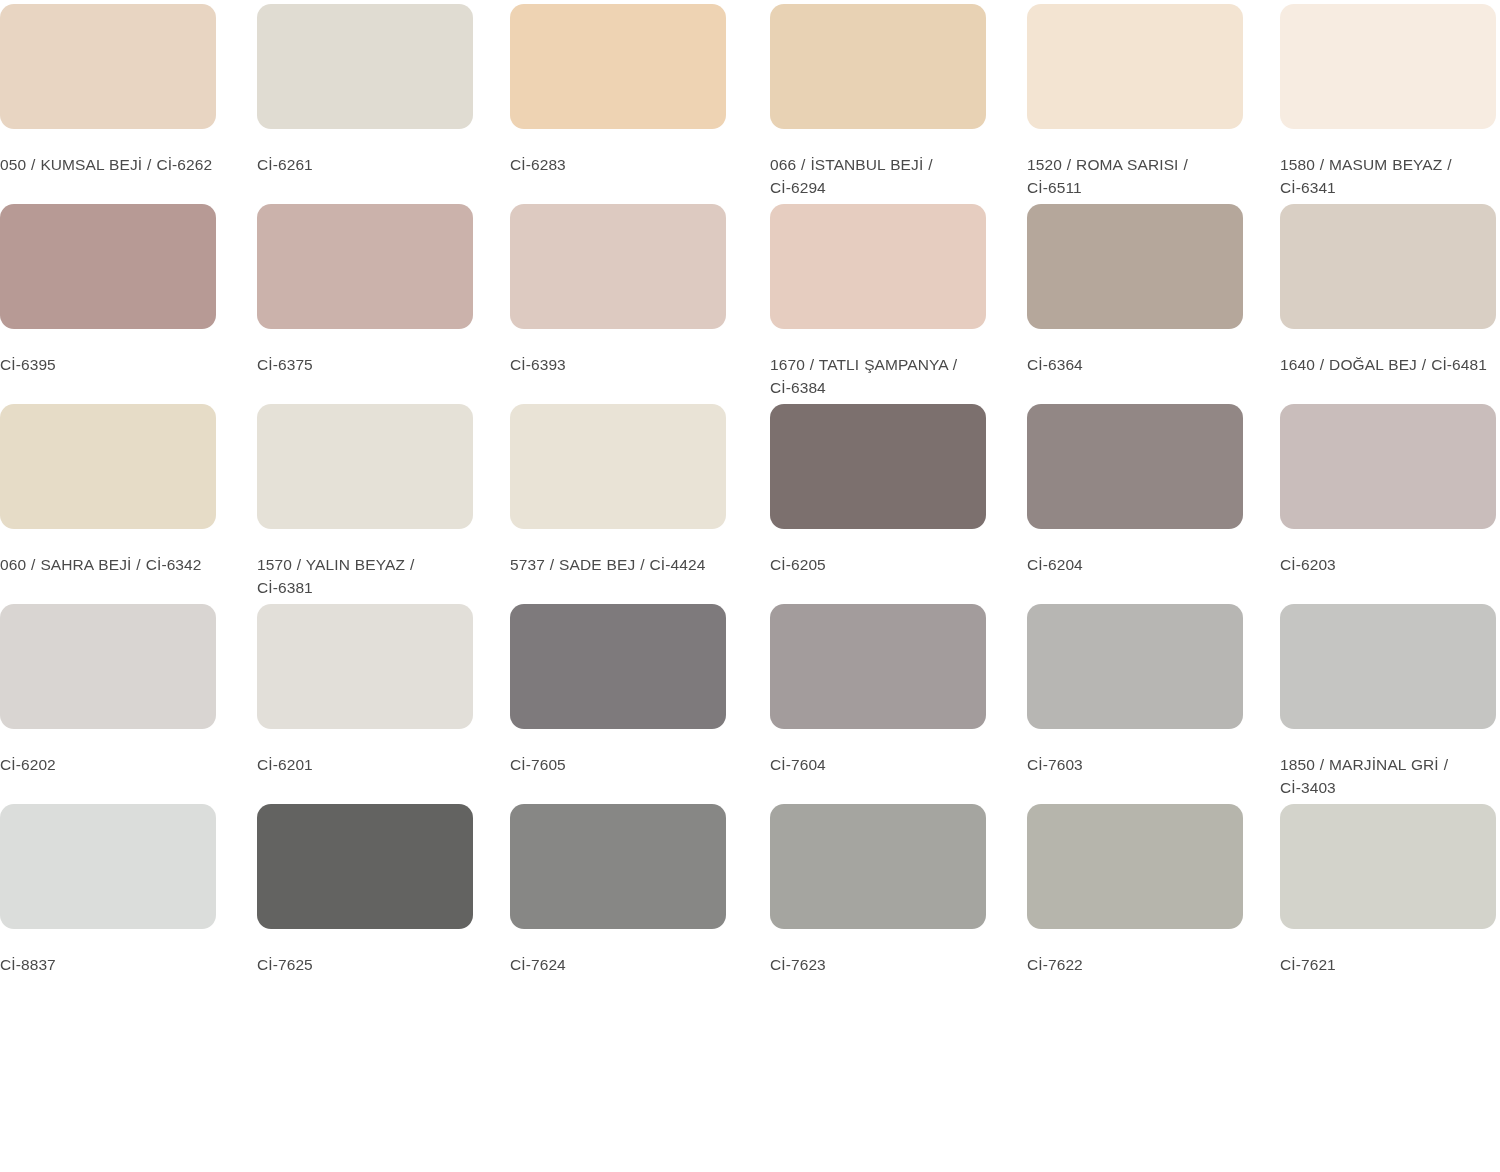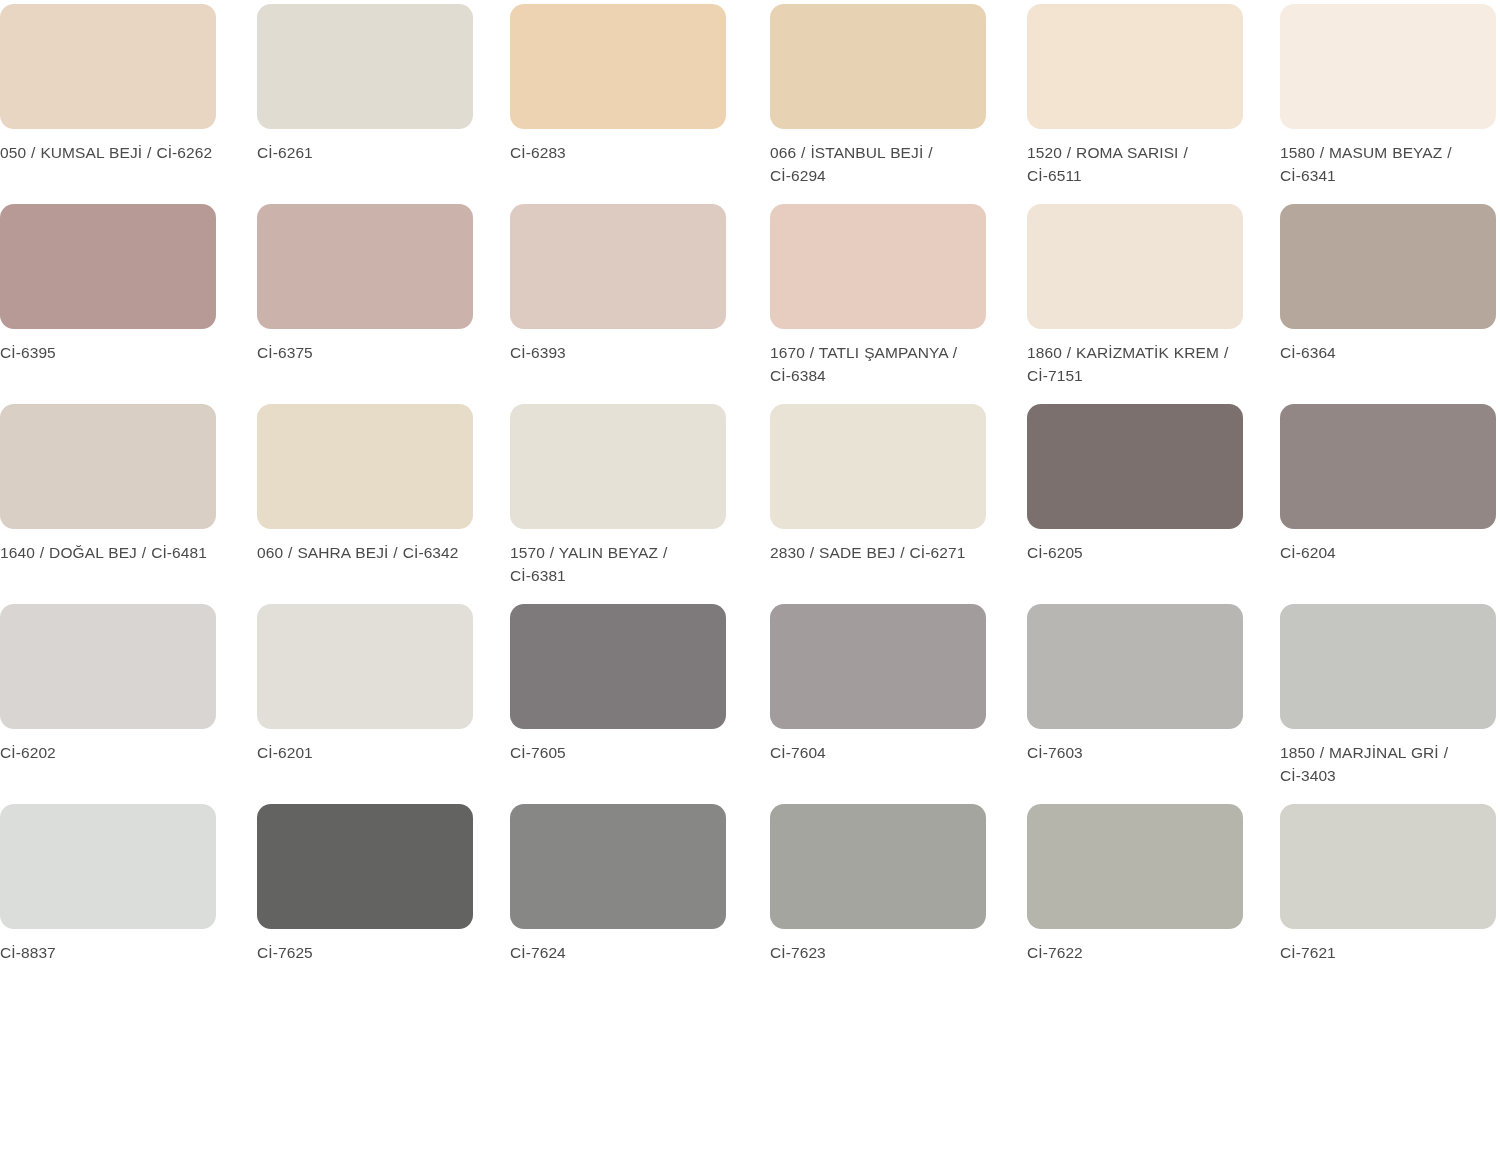--- a/index.html
+++ b/index.html
@@ -27,21 +27,21 @@
     box-sizing: border-box;
   }
   .swatch-chip {
     width: 216px;
     height: 125px;
     border-radius: 14px;
     margin-top: 4px;
     box-sizing: border-box;
   }
   .swatch-label {
-    margin-top: 12px;
+    margin-top: 24px;
     font-size: 15.5px;
     line-height: 23px;
     color: #4a4a4a;
     letter-spacing: 0.1px;
     width: 218px;
     word-spacing: 0.5px;
   }
   
   #palette-grid .swatch-cell:nth-child(6n+1) .swatch-chip,
   #palette-grid .swatch-cell:nth-child(6n+1) .swatch-label {
@@ -96,50 +96,50 @@
     </div>
     <div class="swatch-cell">
       <div class="swatch-chip" style="background: rgb(221, 202, 193);"></div>
       <div class="swatch-label">Cİ-6393</div>
     </div>
     <div class="swatch-cell">
       <div class="swatch-chip" style="background: rgb(230, 205, 192);"></div>
       <div class="swatch-label">1670 / TATLI ŞAMPANYA / Cİ-6384</div>
     </div>
     <div class="swatch-cell">
-      <div class="swatch-chip" style="background: rgb(240, 228, 214);"></div>
-      <div class="swatch-label">1860 / KARİZMATİK KREM / Cİ-7151</div>
-    </div>
-    <div class="swatch-cell">
       <div class="swatch-chip" style="background: rgb(181, 167, 155);"></div>
       <div class="swatch-label">Cİ-6364</div>
     </div>
     <div class="swatch-cell">
       <div class="swatch-chip" style="background: rgb(217, 207, 196);"></div>
       <div class="swatch-label">1640 / DOĞAL BEJ / Cİ-6481</div>
     </div>
     <div class="swatch-cell">
       <div class="swatch-chip" style="background: rgb(230, 220, 199);"></div>
       <div class="swatch-label">060 / SAHRA BEJİ / Cİ-6342</div>
     </div>
     <div class="swatch-cell">
       <div class="swatch-chip" style="background: rgb(229, 225, 215);"></div>
       <div class="swatch-label">1570 / YALIN BEYAZ / Cİ-6381</div>
     </div>
     <div class="swatch-cell">
       <div class="swatch-chip" style="background: rgb(233, 227, 214);"></div>
-      <div class="swatch-label">2830 / SADE BEJ / Cİ-6271</div>
+      <div class="swatch-label">5737 / SADE BEJ / Cİ-4424</div>
     </div>
     <div class="swatch-cell">
       <div class="swatch-chip" style="background: rgb(124, 112, 110);"></div>
       <div class="swatch-label">Cİ-6205</div>
     </div>
     <div class="swatch-cell">
       <div class="swatch-chip" style="background: rgb(146, 135, 133);"></div>
       <div class="swatch-label">Cİ-6204</div>
+    </div>
+    <div class="swatch-cell">
+      <div class="swatch-chip" style="background: rgb(201, 189, 187);"></div>
+      <div class="swatch-label">Cİ-6203</div>
     </div>
     <div class="swatch-cell">
       <div class="swatch-chip" style="background: rgb(217, 213, 210);"></div>
       <div class="swatch-label">Cİ-6202</div>
     </div>
     <div class="swatch-cell">
       <div class="swatch-chip" style="background: rgb(226, 223, 217);"></div>
       <div class="swatch-label">Cİ-6201</div>
     </div>
     <div class="swatch-cell">

